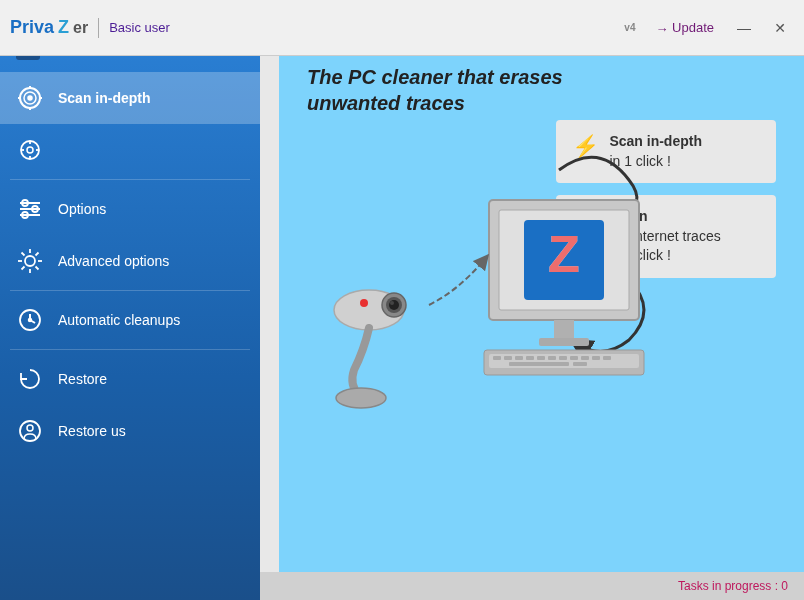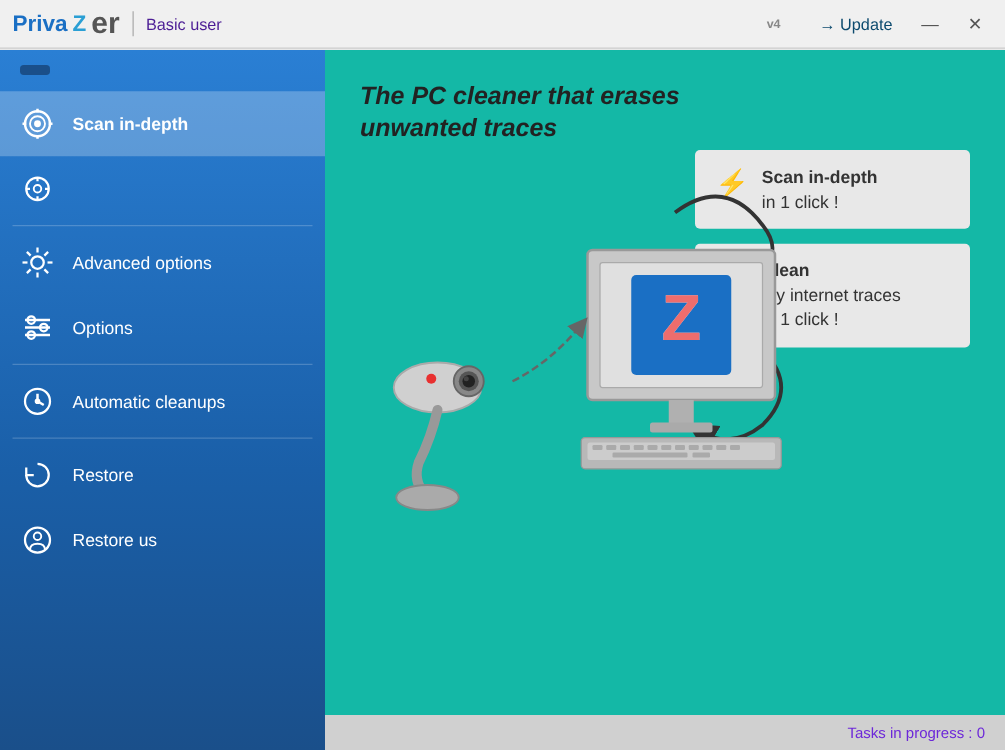--- a/index.html
+++ b/index.html
@@ -9,40 +9,40 @@
       font-family: 'Segoe UI', Arial, sans-serif;
       background: #e8e8e8;
       overflow: hidden;
       position: relative;
     }
 
     
     .title-bar {
       position: absolute;
       top: 0; left: 0; right: 0;
-      height: 39px;
+      height: 56px;
       background: #f0f0f0;
       display: flex;
       align-items: center;
       padding: 0 10px;
       border-bottom: 1px solid #ccc;
       z-index: 100;
     }
     .title-bar-logo {
       display: flex;
       align-items: center;
       gap: 4px;
     }
     .logo-priv {
       font-size: 18px;
       font-weight: bold;
       color: #1a6fc4;
     }
     .logo-azer {
-      font-size: 24px;
+      font-size: 16px;
       font-weight: bold;
       color: #555;
     }
     .title-bar-sep {
       width: 1px;
       height: 20px;
       background: #aaa;
       margin: 0 10px;
     }
     .title-bar-user {
@@ -51,29 +51,29 @@
     }
     .title-bar-right {
       margin-left: auto;
       display: flex;
       align-items: center;
       gap: 8px;
     }
     .version-text {
       font-size: 10px;
       color: #888;
-      margin-right: 15px;
+      margin-right: 4px;
       font-weight: bold;
     }
     .update-btn {
       display: flex;
       align-items: center;
       gap: 4px;
       font-size: 13px;
-      color: #0c4a6e;
+      color: #701a75;
       cursor: pointer;
       padding: 2px 8px;
       border: none;
       background: transparent;
     }
     .window-btn {
       width: 28px;
       height: 28px;
       border: none;
       background: transparent;
@@ -148,24 +148,25 @@
       width: 28px;
       height: 28px;
       fill: none;
       stroke: #fff;
       stroke-width: 1.5;
     }
 
     
     .main-content {
       flex: 1;
-      background: #14b8a6;
+      background: #7dd3fc;
       display: flex;
       flex-direction: column;
       padding: 24px 40px 0 28px;
+      margin-left: 19px;
     }
     .main-headline {
       font-size: 20px;
       font-style: italic;
       font-weight: bold;
       color: #222;
       margin-bottom: 18px;
       line-height: 1.3;
     }
 
@@ -206,21 +207,21 @@
     .status-bar {
       position: absolute;
       bottom: 0; left: 260px; right: 0;
       height: 28px;
       background: #d0d0d0;
       display: flex;
       align-items: center;
       justify-content: flex-end;
       padding-right: 16px;
       font-size: 12px;
-      color: #6d28d9;
+      color: #be185d;
     }
 
   </style>
 </head>
 <body>
 
 <div class="title-bar">
   <div class="title-bar-logo">
     <span class="logo-priv">Priva</span>
       <span class="logo-zer" style="font-size:18px;font-weight:bold;color:#2a9fd4;">Z</span>
@@ -270,48 +271,48 @@
           </svg>
       </div>
     </div>
 
 
     <div class="sidebar-divider"></div>
 
     <div class="sidebar-item">
       <div class="sidebar-icon">
         <svg viewBox="0 0 28 28">
+          <line x1="4" y1="8" x2="24" y2="8" stroke="#fff" stroke-width="2"></line>
+          <circle cx="9" cy="8" r="3" fill="none" stroke="#fff" stroke-width="1.8"></circle>
+          <line x1="4" y1="14" x2="24" y2="14" stroke="#fff" stroke-width="2"></line>
+          <circle cx="19" cy="14" r="3" fill="none" stroke="#fff" stroke-width="1.8"></circle>
+          <line x1="4" y1="20" x2="24" y2="20" stroke="#fff" stroke-width="2"></line>
+          <circle cx="9" cy="20" r="3" fill="none" stroke="#fff" stroke-width="1.8"></circle>
+        </svg>
+      </div>
+      <span>Options</span>
+    </div>
+
+    <div class="sidebar-item">
+      <div class="sidebar-icon">
+        <svg viewBox="0 0 28 28">
           <circle cx="14" cy="14" r="5" stroke="#fff" stroke-width="1.8"></circle>
           <g stroke="#fff" stroke-width="1.8">
             <line x1="14" y1="2" x2="14" y2="6"></line>
             <line x1="14" y1="22" x2="14" y2="26"></line>
             <line x1="2" y1="14" x2="6" y2="14"></line>
             <line x1="22" y1="14" x2="26" y2="14"></line>
             <line x1="5.5" y1="5.5" x2="8.5" y2="8.5"></line>
             <line x1="19.5" y1="19.5" x2="22.5" y2="22.5"></line>
             <line x1="22.5" y1="5.5" x2="19.5" y2="8.5"></line>
             <line x1="8.5" y1="19.5" x2="5.5" y2="22.5"></line>
           </g>
         </svg>
       </div>
       <span>Advanced options</span>
-    </div>
-
-    <div class="sidebar-item">
-      <div class="sidebar-icon">
-        <svg viewBox="0 0 28 28">
-          <line x1="4" y1="8" x2="24" y2="8" stroke="#fff" stroke-width="2"></line>
-          <circle cx="9" cy="8" r="3" fill="none" stroke="#fff" stroke-width="1.8"></circle>
-          <line x1="4" y1="14" x2="24" y2="14" stroke="#fff" stroke-width="2"></line>
-          <circle cx="19" cy="14" r="3" fill="none" stroke="#fff" stroke-width="1.8"></circle>
-          <line x1="4" y1="20" x2="24" y2="20" stroke="#fff" stroke-width="2"></line>
-          <circle cx="9" cy="20" r="3" fill="none" stroke="#fff" stroke-width="1.8"></circle>
-        </svg>
-      </div>
-      <span>Options</span>
     </div>
 
     <div class="sidebar-divider"></div>
 
 
     <div class="sidebar-item">
       <div class="sidebar-icon">
         <svg viewBox="0 0 28 28">
           <circle cx="14" cy="14" r="10" stroke="#fff" stroke-width="1.8"></circle>
           <line x1="14" y1="8" x2="14" y2="14" stroke="#fff" stroke-width="2"></line>

